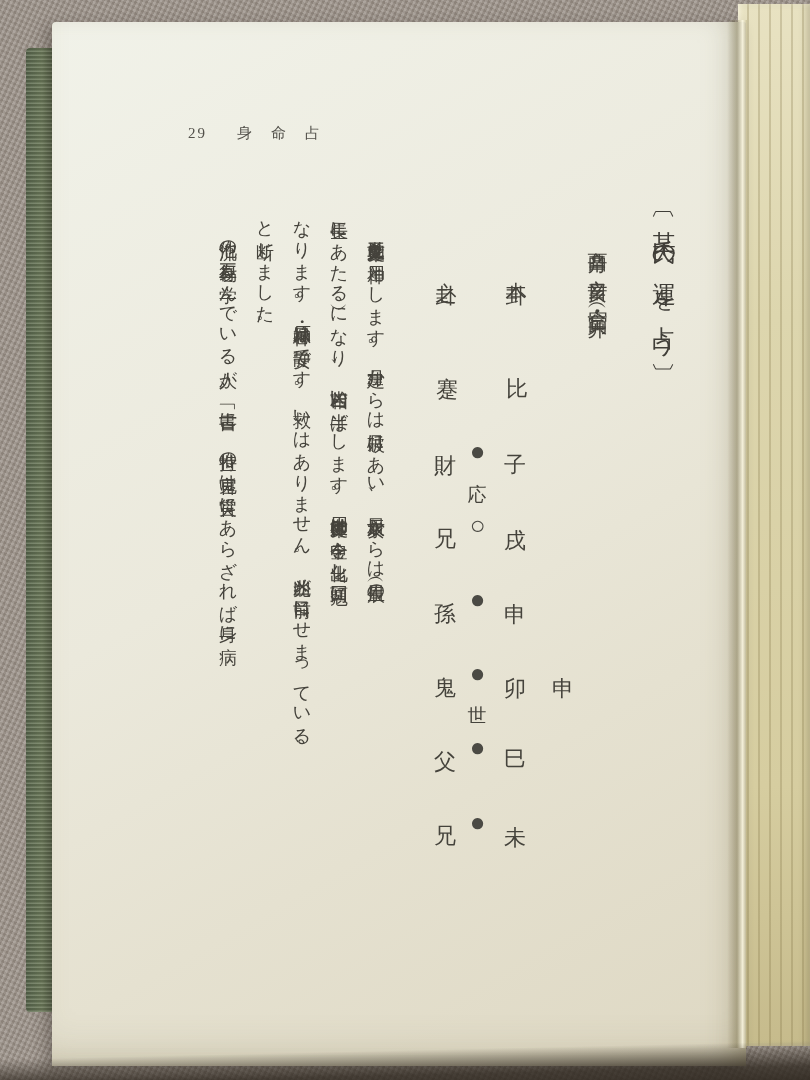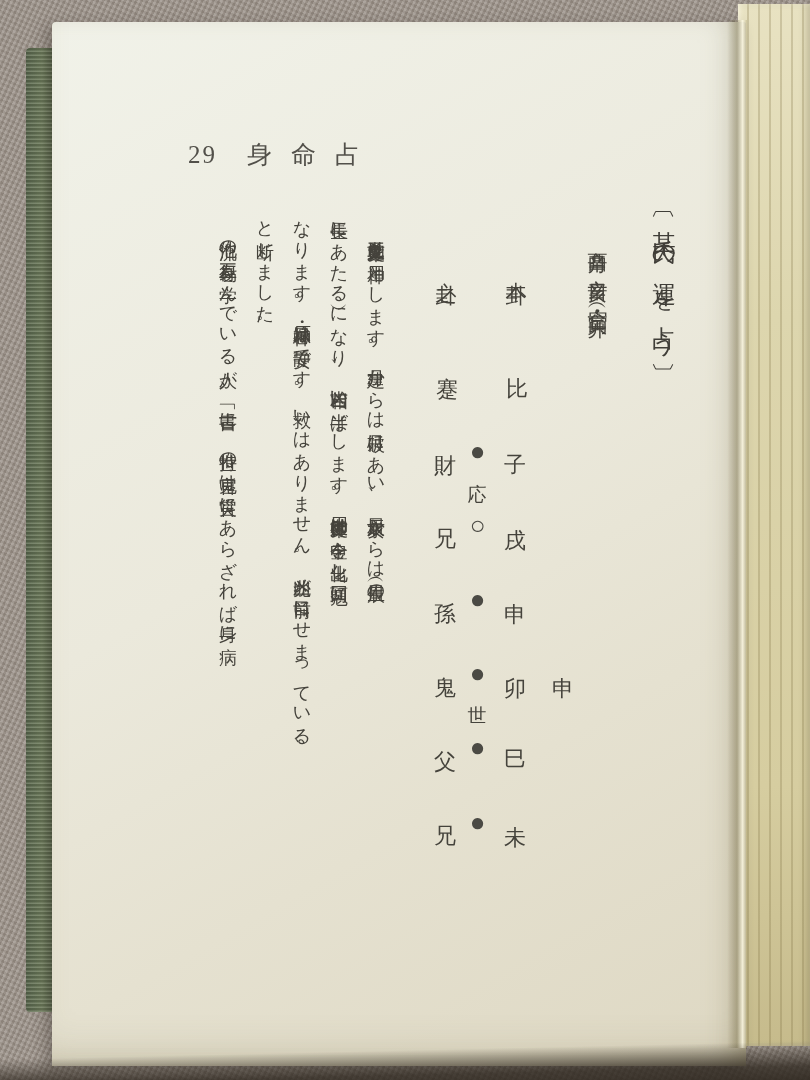--- a/index.html
+++ b/index.html
@@ -48,21 +48,21 @@
   
   .bottom-shadow{
     position:absolute;left:-14px;top:1050px;width:850px;height:90px;z-index:6;
     transform:rotate(-1.3deg);
     background:linear-gradient(to bottom, rgba(44,37,29,0) 0%, rgba(44,37,29,.78) 28%, #2b241c 60%);
   }
   .v{writing-mode:vertical-rl;}
 
   
   .running-head{
-    position:absolute;left:136px;top:116px;font-size:25px;color:#52504a;
+    position:absolute;left:136px;top:102px;font-size:15px;color:#52504a;
     letter-spacing:2px;white-space:nowrap;
   }
   .running-head .sec{margin-left:30px;letter-spacing:19px;}
 
   
   .title{
     position:absolute;left:596px;top:182px;font-size:24px;letter-spacing:8px;
     white-space:nowrap;color:#403e38;
   }
   .date-line{

